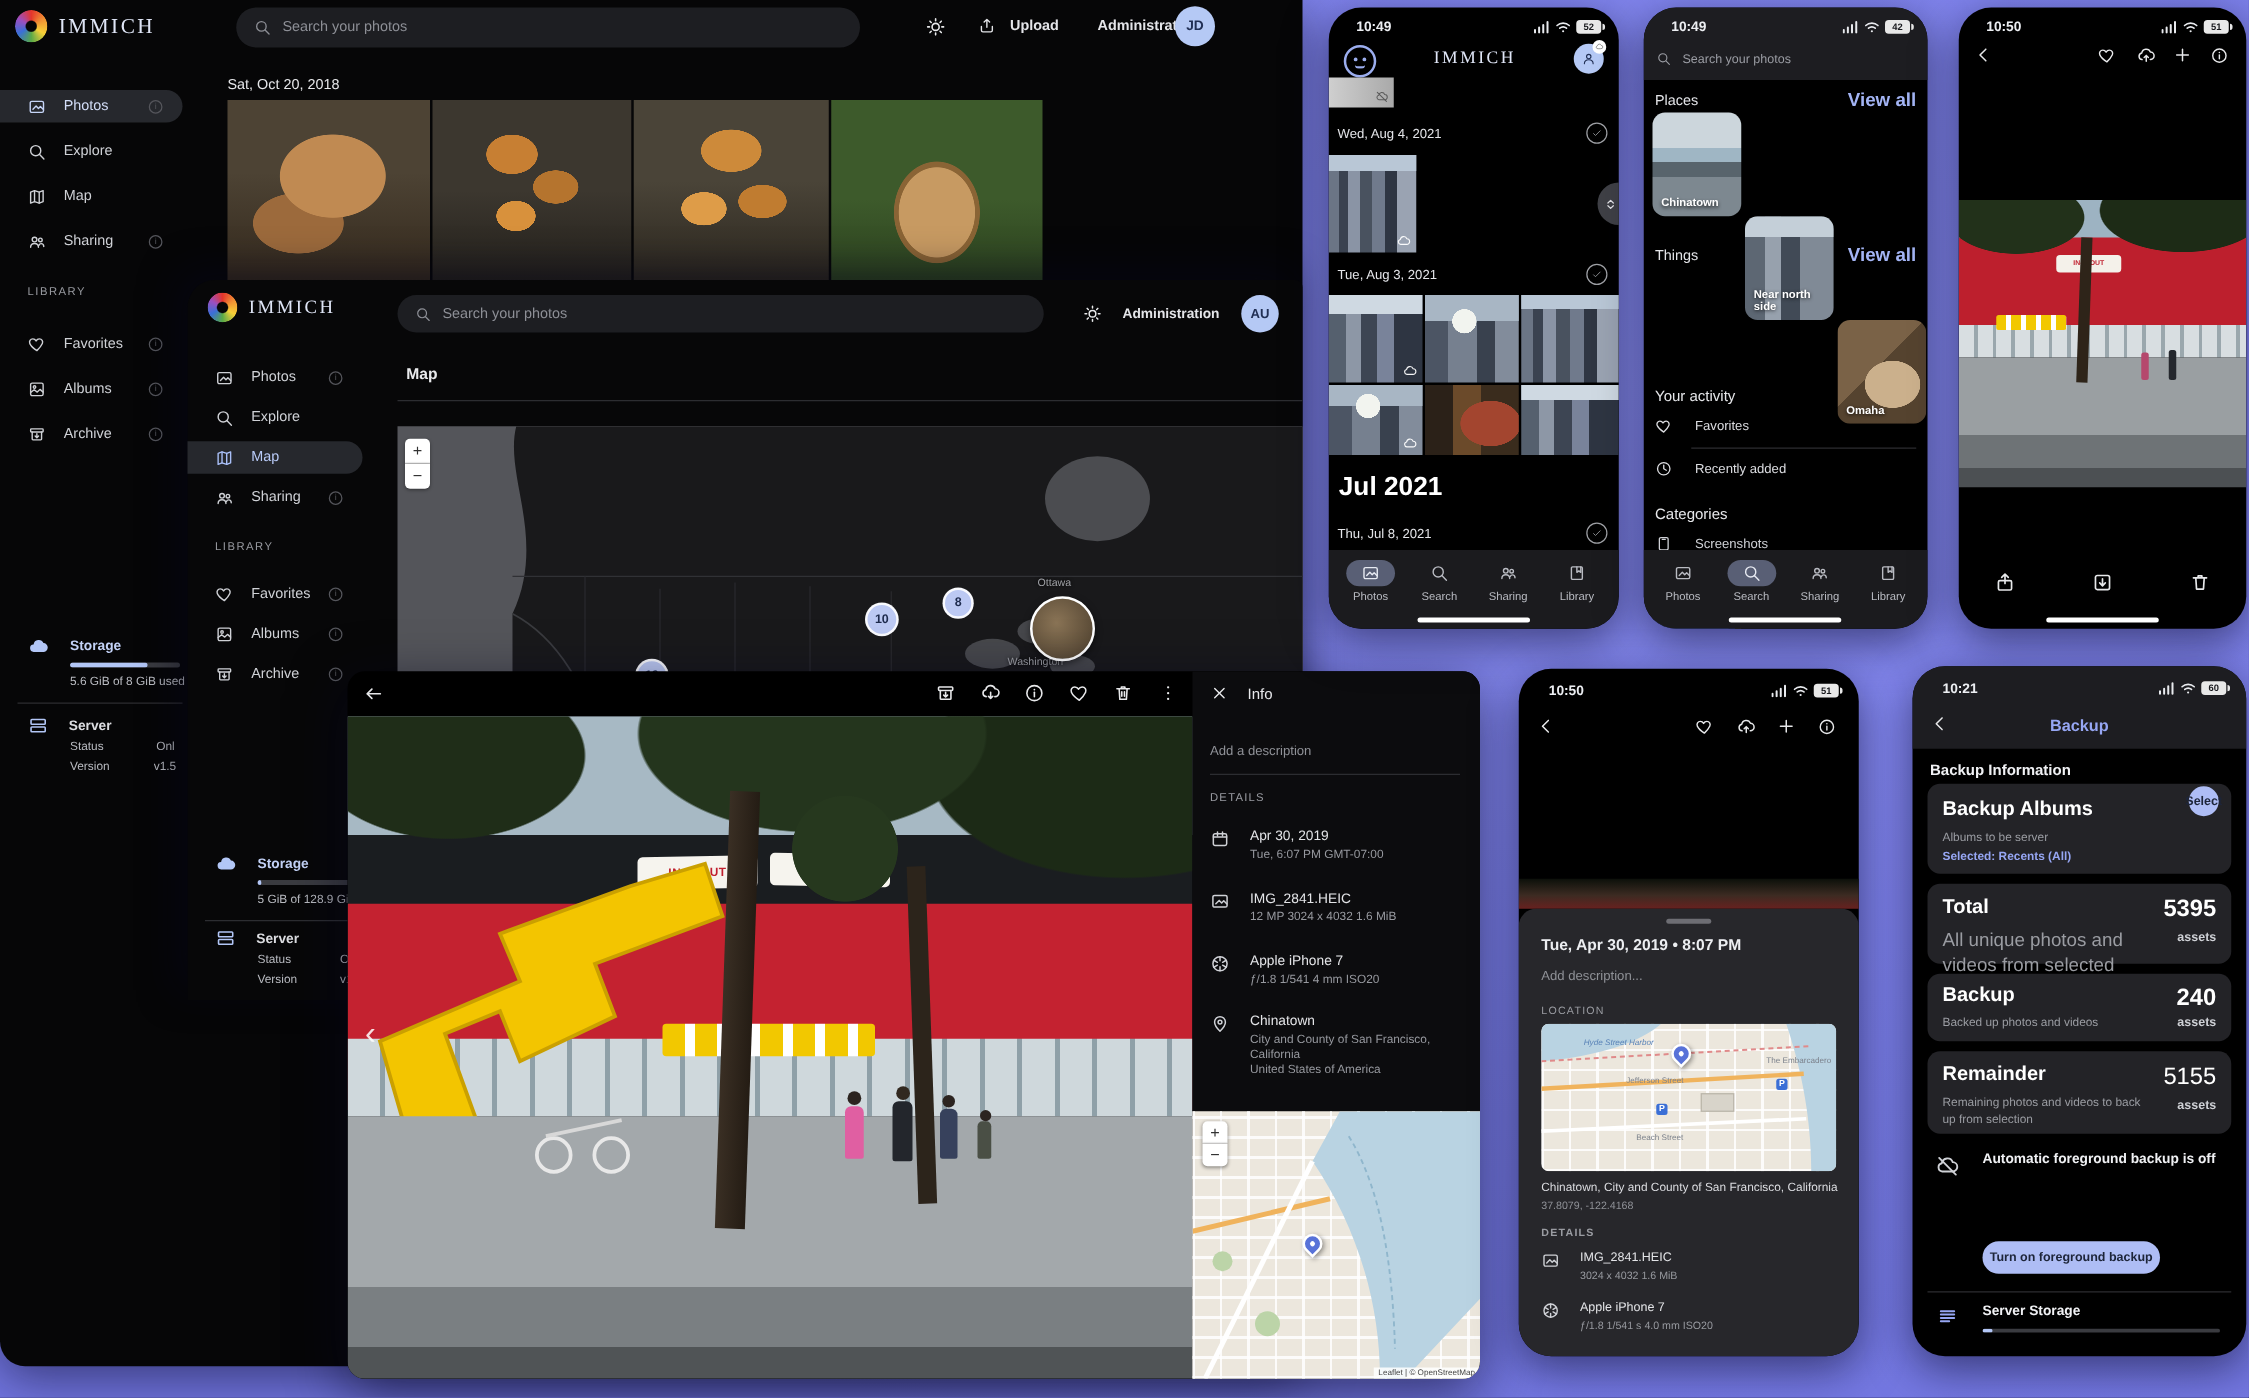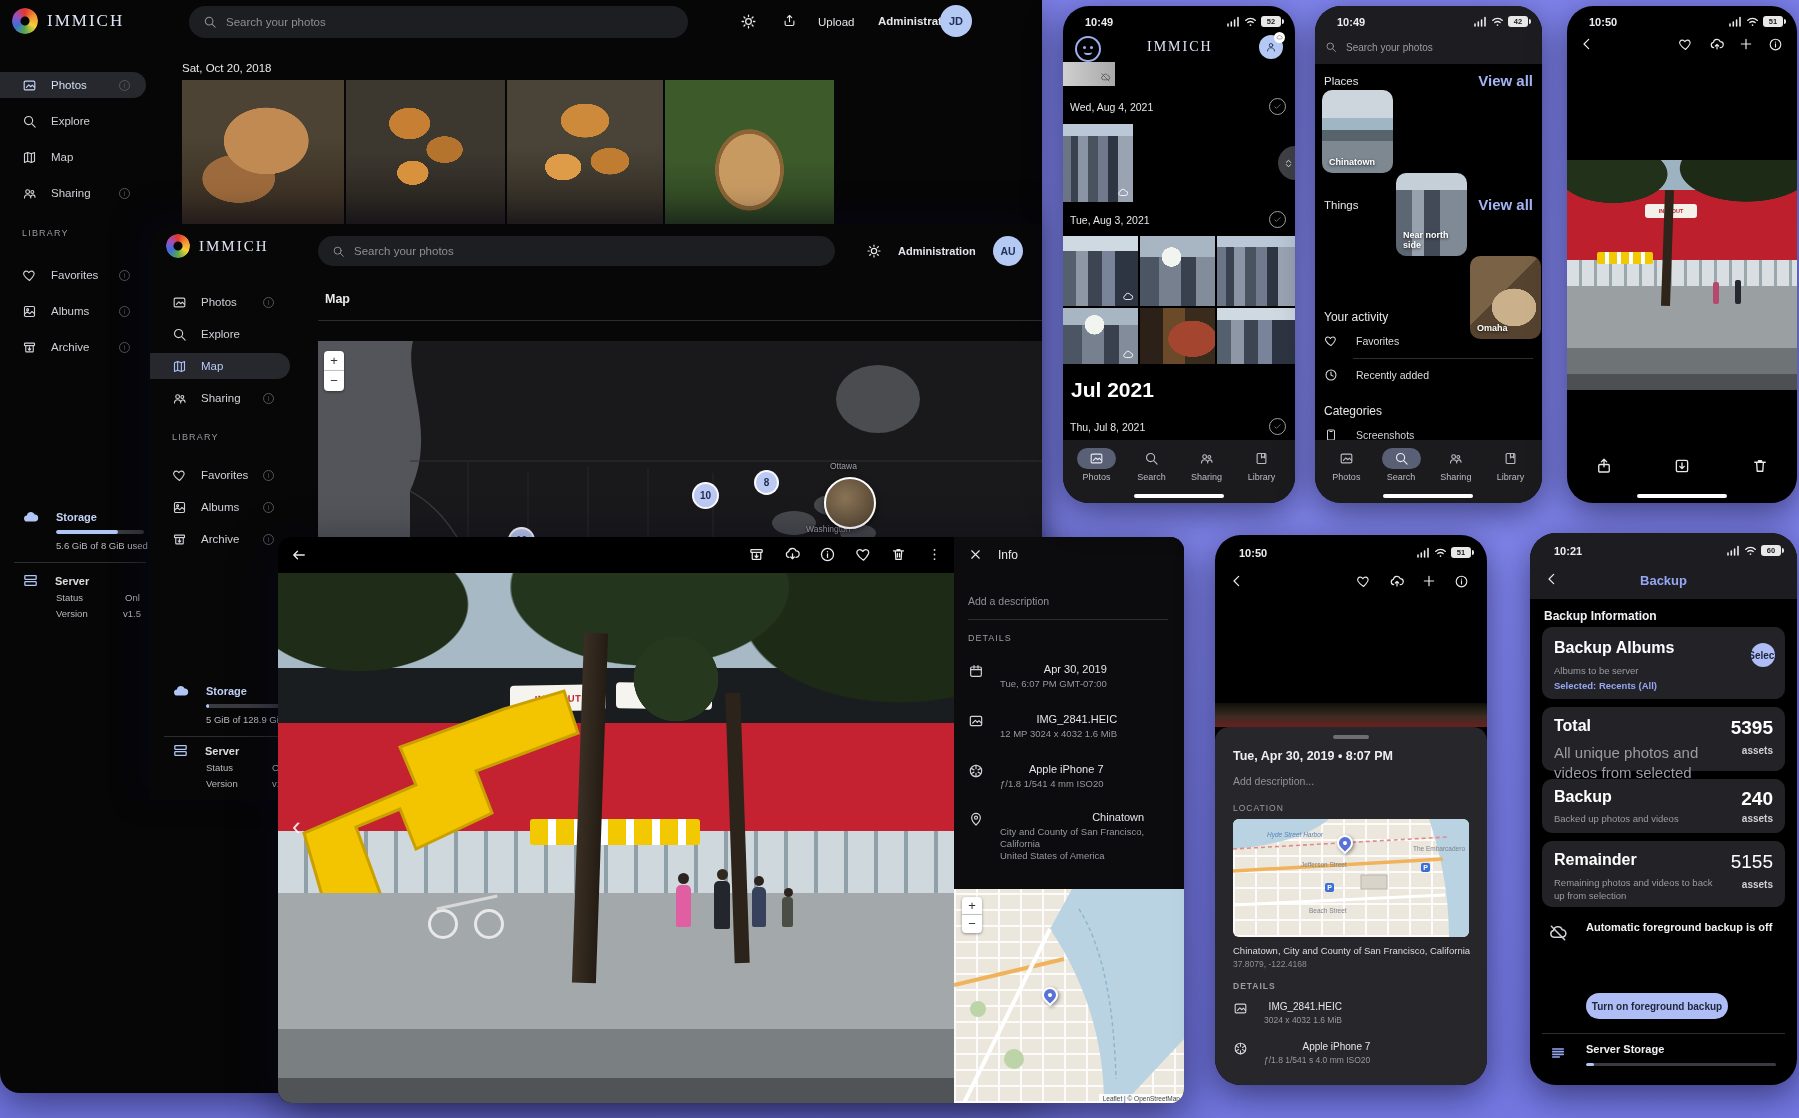--- a/index.html
+++ b/index.html
@@ -25,21 +25,21 @@
   .kv{font-size:9.5px;color:#b9bbc1;}
   .hairline{background:#2c2d31;height:1px;}
   
   .zoomctl{width:20px;background:#fff;border-radius:4px;color:#333;font-size:13px;text-align:center;line-height:20px;box-shadow:0 1px 3px rgba(0,0,0,.4);}
   .cluster{border-radius:50%;background:#bcc9f3;border:2px solid rgba(255,255,255,.9);color:#1e2b4d;font-size:10px;font-weight:bold;display:flex;align-items:center;justify-content:center;}
   .maplabel{color:#9fa1a6;font-size:8.5px;text-shadow:0 0 3px #000;}
   
   #win3{left:278px;top:537px;width:906px;height:566px;background:#000;border-radius:14px;overflow:hidden;box-shadow:0 12px 45px rgba(5,5,30,.6);}
   .toolicon{color:#e7e8ea;}
   .inforow{display:flex;gap:16px;color:#d9dadd;}
-  .inforow .t1{font-size:11px;color:#e3e4e7;text-align:right;}
+  .inforow .t1{font-size:11px;color:#e3e4e7;}
   .inforow .t2{font-size:9.5px;color:#97999f;margin-top:3px;}
   
   .ph{border-radius:0;overflow:hidden;}
   .ph-mush1{background:radial-gradient(70px 55px at 52% 42%,#c08a52 0 60%,transparent 61%),radial-gradient(60px 40px at 35% 68%,#9c6a3c 0 60%,transparent 61%),radial-gradient(30px 20px at 48% 60%,#cdd24c 0 60%,transparent 61%),linear-gradient(180deg,#4d4334 0 40%,#34291d);}
   .ph-mush2{background:radial-gradient(34px 26px at 40% 30%,#c77f33 0 60%,transparent 61%),radial-gradient(30px 22px at 62% 48%,#b5742e 0 60%,transparent 61%),radial-gradient(26px 20px at 42% 64%,#d8913c 0 60%,transparent 61%),linear-gradient(180deg,#3c372f 0 50%,#23201b);}
   .ph-mush3{background:radial-gradient(40px 28px at 50% 28%,#cd8a3a 0 60%,transparent 61%),radial-gradient(32px 22px at 66% 56%,#c07c30 0 60%,transparent 61%),radial-gradient(30px 22px at 36% 60%,#de9c48 0 60%,transparent 61%),linear-gradient(180deg,#4a4438 0 45%,#2b261e);}
   .ph-basket{background:radial-gradient(55px 65px at 50% 62%,#c79a62 0 55%,#8a6435 56% 62%,transparent 63%),linear-gradient(180deg,#3d5a2b 0 55%,#2c421f);}
   .ph-city1{background:linear-gradient(180deg,#b9c7d6 0 16%,transparent 16%),linear-gradient(90deg,#6b7585 0 12%,#3a4250 12% 22%,#8a94a5 22% 36%,#49525f 36% 50%,#707a8c 50% 64%,#2f3643 64% 78%,#9aa3b2 78%);}
   .ph-city2{background:linear-gradient(180deg,#cfd9e2 0 22%,transparent 22%),linear-gradient(90deg,#55606e 0 18%,#8d97a6 18% 34%,#3d4553 34% 52%,#79839a 52% 70%,#2e3542 70%);}
   .ph-city3{background:radial-gradient(24px 24px at 42% 30%,#f2f4ef 0 40%,transparent 41%),linear-gradient(180deg,#a8b6c4 0 30%,transparent 30%),linear-gradient(90deg,#4c5564 0 25%,#76808f 25% 55%,#39414e 55% 75%,#828c9b 75%);}
@@ -93,21 +93,21 @@
           <path d="M15.5 15.5 21 21"></path>
         </svg>
       <span>Search your photos</span>
     </div>
     <div class="abs toolicon" style="left:740px;top:13px">
       <svg class="ic" width="17" height="17" viewBox="0 0 24 24">
           <circle cx="12" cy="12" r="4"></circle>
           <path d="M12 3v2M12 19v2M3 12h2M19 12h2M5.6 5.6l1.4 1.4M17 17l1.4 1.4M18.4 5.6L17 7M7 17l-1.4 1.4"></path>
         </svg>
     </div>
-    <div class="abs" style="left:782px;top:13px;display:flex;gap:21px;align-items:flex-end;color:#e4e5e9;font-size:11.5px;font-weight:normal">
+    <div class="abs" style="left:782px;top:13px;display:flex;gap:11px;align-items:center;color:#e4e5e9;font-size:11.5px;font-weight:bold">
       <svg class="ic" width="15" height="15" viewBox="0 0 24 24">
           <path d="M12 14V4M8.5 7.5L12 4l3.5 3.5"></path>
           <path d="M5 13v5a2 2 0 002 2h10a2 2 0 002-2v-5"></path>
         </svg>
       <span>Upload</span>
     </div>
     <div class="abs" style="left:878px;top:15px;color:#e4e5e9;font-size:11.5px;font-weight:bold">Administration</div>
     <div class="abs avatar" style="left:940px;top:5px;width:32px;height:32px;font-size:11px">JD</div>
 
     <div class="abs sideitem sel-pill" style="left:0;top:72px;width:146px">
@@ -889,21 +889,21 @@
     <div class="abs toolicon" style="left:14px;top:38px">
         <svg class="ic" width="16" height="16" viewBox="0 0 24 24">
           <path d="M14.5 5l-7 7 7 7"></path>
         </svg>
       </div>
     <div class="abs" style="left:0;top:40px;width:267px;text-align:center;color:#96a6f3;font-size:13px;font-weight:bold">Backup</div>
     <div class="abs" style="left:14px;top:76px;color:#f0f1f4;font-size:12px;font-weight:bold">Backup Information</div>
 
     <div class="abs mcard" style="left:12px;top:94px;width:243px;height:72px">
       <div class="abs" style="left:12px;top:12px;color:#fff;font-size:16px;font-weight:bold">Backup Albums</div>
-      <div class="abs pill" style="right:10px;top:16px;width:24px;height:24px;font-size:10px">Select</div>
+      <div class="abs pill" style="right:10px;top:2px;width:24px;height:24px;font-size:10px">Select</div>
       <div class="abs" style="left:12px;top:38px;color:#9a9ca2;font-size:9.5px">Albums to be server</div>
       <div class="abs" style="left:12px;top:53px;color:#96a6f3;font-size:9.5px;font-weight:bold">Selected: Recents (All)</div>
     </div>
 
     <div class="abs mcard" style="left:12px;top:174px;width:243px;height:64px">
       <div class="abs" style="left:12px;top:10px;color:#fff;font-size:16px;font-weight:bold">Total</div>
       <div class="abs" style="right:12px;top:10px;color:#fff;font-size:19px;font-weight:bold">5395</div>
       <div class="abs" style="left:12px;top:36px;width:160px;color:#9a9ca2;font-size:15px;line-height:1.35">All unique photos and videos from selected albums</div>
       <div class="abs" style="right:12px;top:38px;color:#cfd1d6;font-size:10px;font-weight:bold">assets</div>
     </div>

